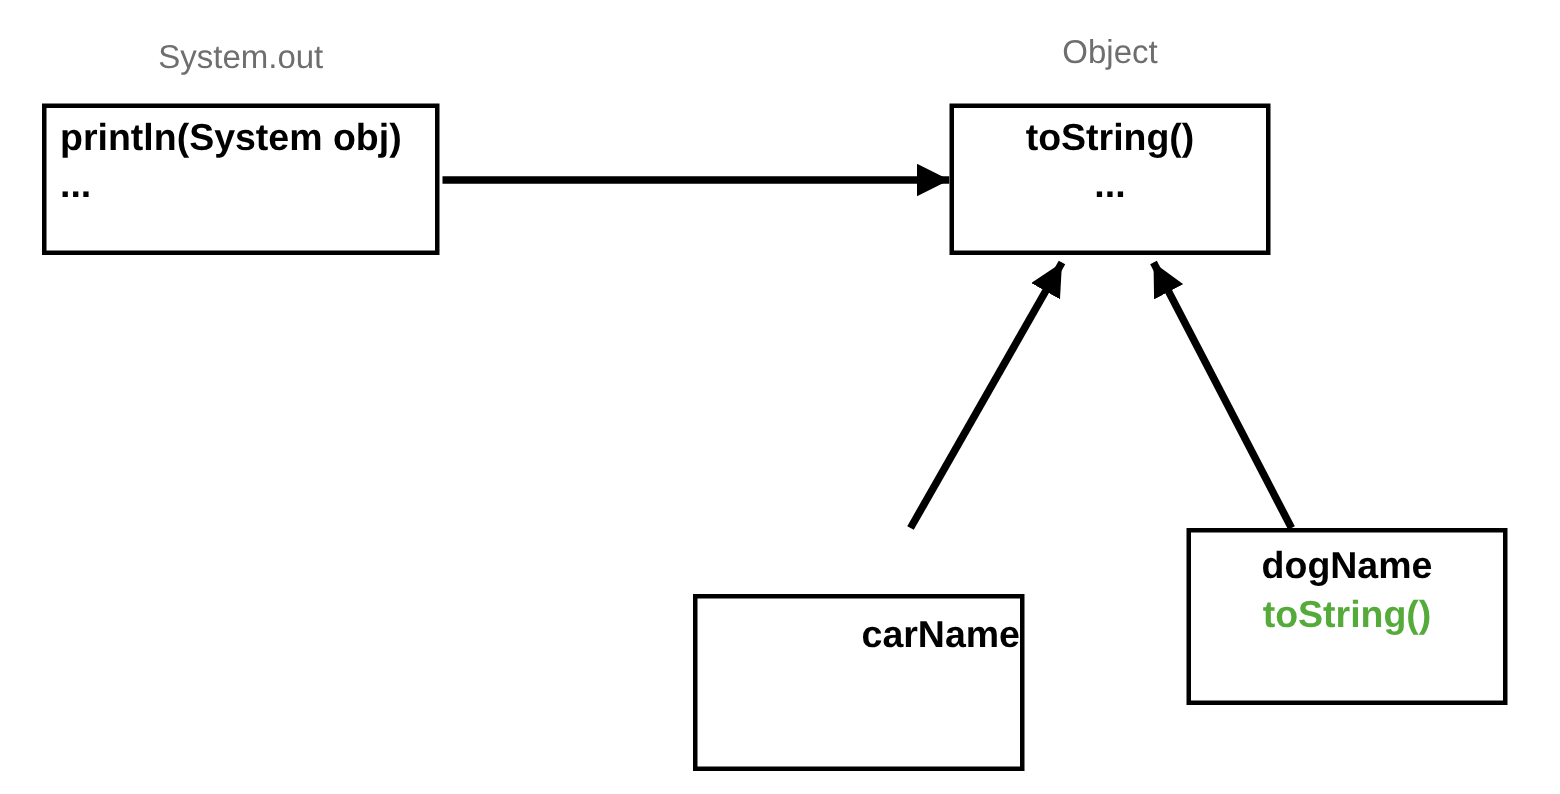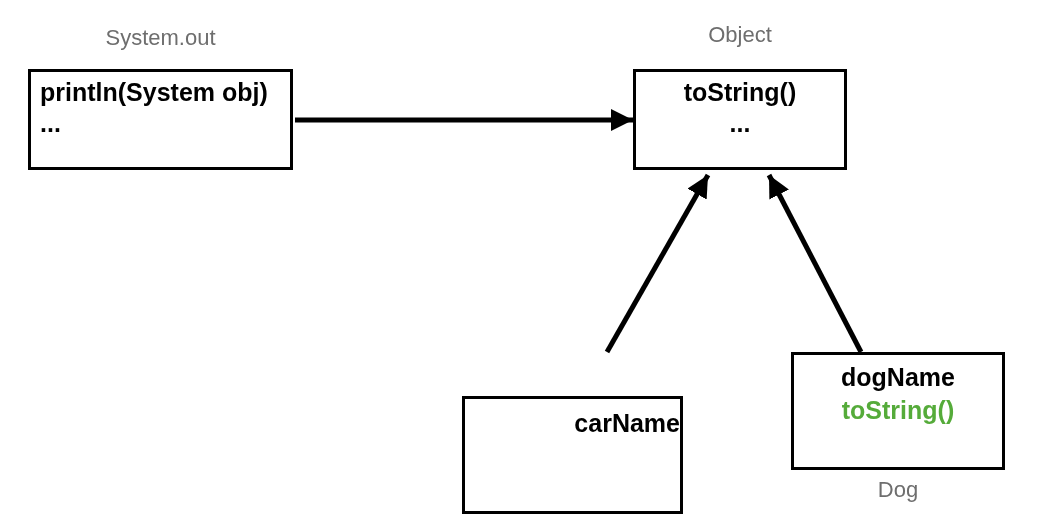--- a/index.html
+++ b/index.html
@@ -88,15 +88,14 @@
   </div>
 
   <div class="class-box box-car">
     <div class="member">carName</div>
   </div>
 
   <div class="class-box box-dog">
     <div class="member">dogName</div>
     <div class="member green">toString()</div>
   </div>
-  <div class="class-label label-dog">Dog</div>
 
 </div>
 
 </body></html>

